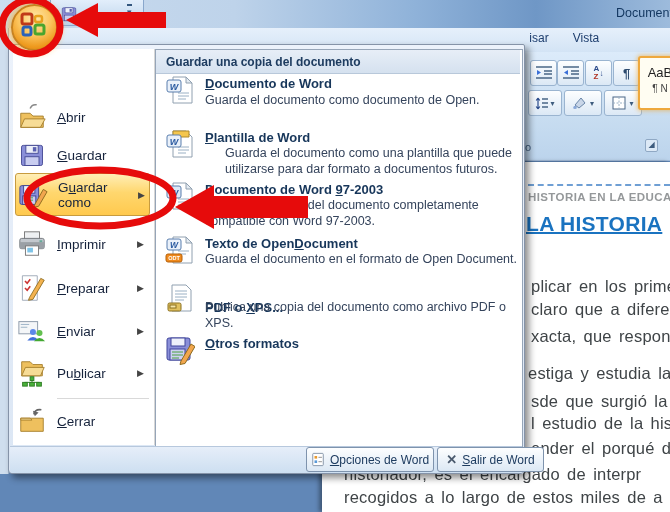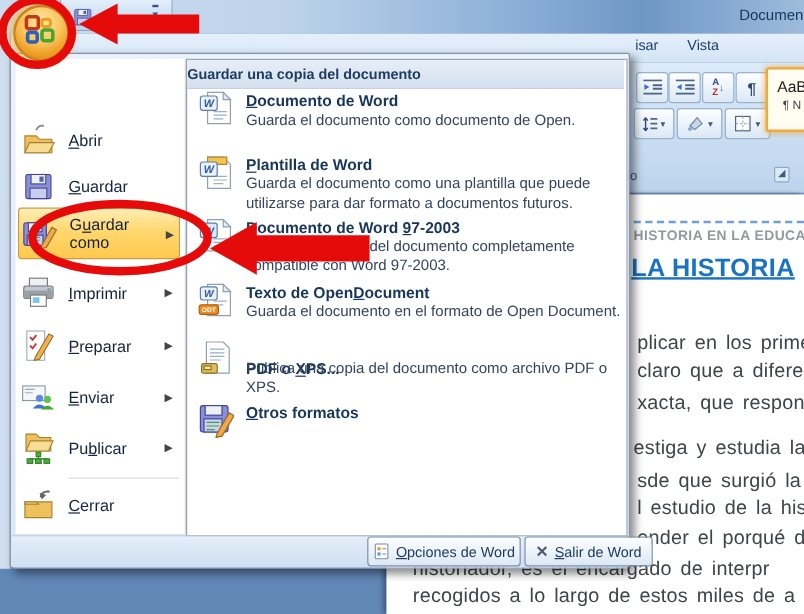--- a/index.html
+++ b/index.html
@@ -46,21 +46,21 @@
   .menu-left{left:4px;top:4px;width:141px;height:396px;background:#fff;border-right:1px solid #d6d6d6;}
   .mi{left:6px;width:133px;display:flex;align-items:center;}
   .mi .lab{font-size:13.5px;color:#16233c;margin-left:8px;flex:1;}
   .mi .sub{font-size:9px;color:#444;margin-right:4px;}
   .mi-ico{width:34px;height:34px;display:flex;align-items:center;justify-content:center;}
   .mi-hot{background:linear-gradient(#ffeeb6,#ffd76e 45%,#ffc94e);border:1px solid #c79b3f;border-radius:3px;}
   .mi-sep{left:48px;top:353px;width:92px;border-top:1px solid #d9d9d9;}
   .menu-sub{left:146px;top:4px;width:366px;height:396px;background:#fff;border:1px solid #96a5b8;}
   .sub-head{left:147px;top:5px;width:364px;height:24px;background:linear-gradient(#e7eef7,#d5e1ef);
     border-bottom:1px solid #b8c8da;font-size:12px;font-weight:bold;color:#1e3c60;
-    line-height:24px;padding-left:0;box-sizing:border-box;}
+    line-height:24px;padding-left:10px;box-sizing:border-box;}
   .smi-ico{left:154px;width:34px;height:34px;display:flex;align-items:center;justify-content:center;}
   .smi-title{left:196px;font-size:13px;font-weight:bold;color:#17365a;white-space:nowrap;}
   .smi-desc{left:196px;width:312px;font-size:12.5px;color:#35445c;line-height:1.26;}
   .ac{text-decoration:underline;}
   .menu-footer{left:1px;top:401px;width:512px;height:26px;
     background:linear-gradient(#e6eef9,#cddff1);border-top:1px solid #b7c8dd;border-radius:0 0 3px 3px;}
   .fbtn{top:447px;height:23px;border:1px solid #7e93ad;border-radius:3px;
     background:linear-gradient(#fdfeff,#dce8f4);display:flex;align-items:center;justify-content:center;
     font-size:12px;color:#1e3c60;gap:5px;z-index:21;margin-left:24px;}
   
@@ -282,21 +282,21 @@
     <div class="abs smi-ico" style="top:82px;">
         <svg width="30" height="30" viewBox="0 0 30 30">
           <path d="M8 2h13l6 6v20H8z" fill="#fff" stroke="#90a0b0"></path>
           <path d="M8 2h16v6H8z" fill="#f4c64e" stroke="#b08a2a"></path>
           <path d="M13 18h11M13 21h11M13 24h8" stroke="#9ab0c4"></path>
           <rect x="2" y="6" width="14" height="12" rx="2" fill="#eaf1fa" stroke="#5a7fae"></rect>
           <text x="9" y="15.5" font-size="9" font-weight="bold" font-style="italic" fill="#2a5aa0" text-anchor="middle">W</text>
         </svg>
       </div>
     <div class="abs smi-title" style="top:85px;"><span></span><span class="ac">P</span><span>lantilla de Word</span></div>
-    <div class="abs smi-desc" style="top:101px;">Guarda el documento como una plantilla que puede utilizarse para dar formato a documentos futuros.</div>
+    <div class="abs smi-desc" style="top:101px;margin-left:20px;">Guarda el documento como una plantilla que puede utilizarse para dar formato a documentos futuros.</div>
 
     <div class="abs smi-ico" style="top:134px;">
         <svg width="30" height="30" viewBox="0 0 30 30">
           <path d="M8 2h13l6 6v20H8z" fill="#fff" stroke="#90a0b0"></path>
           <path d="M21 2v6h6z" fill="#e4ebf2" stroke="#90a0b0"></path>
           <path d="M13 18h11M13 21h11M13 24h8" stroke="#9ab0c4"></path>
           <rect x="2" y="5" width="14" height="12" rx="2" fill="#dce8f6" stroke="#5a7fae"></rect>
           <text x="9" y="14.5" font-size="9" font-weight="bold" font-style="italic" fill="#2a5aa0" text-anchor="middle">W</text>
         </svg>
       </div>

